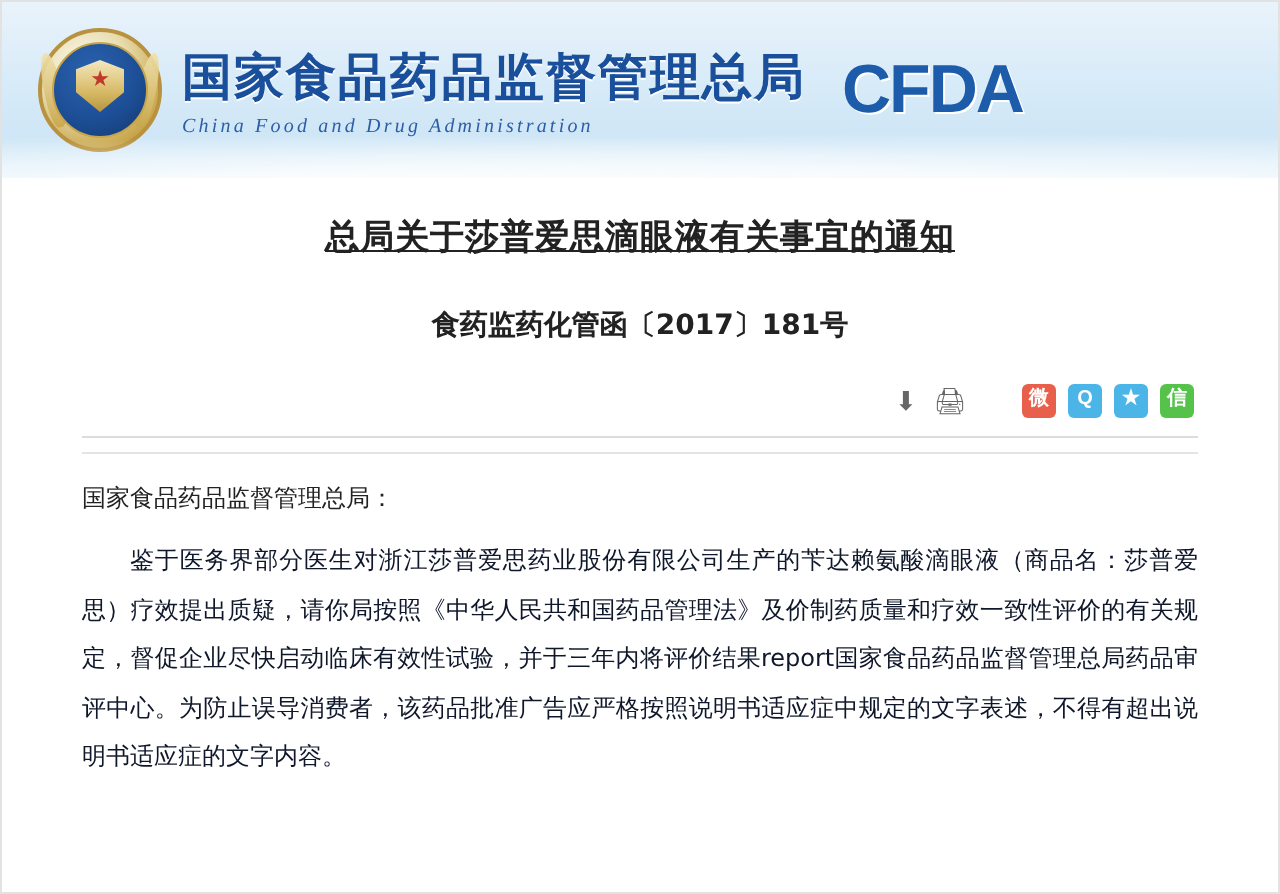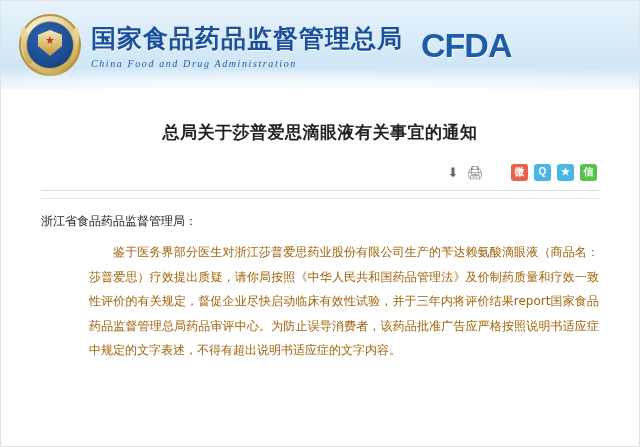--- a/index.html
+++ b/index.html
@@ -125,27 +125,28 @@
     color: #1d5bab;
     text-shadow: 1px 1px 0 #ffffff;
     white-space: nowrap;
   }
 
   
   .doc {
     padding: 0 40px;
   }
   .doc-title {
-    margin-top: 32px;
+    margin-top: 18px;
     text-align: center;
     font-family: "DejaVu Sans", "Liberation Sans", sans-serif;
     font-size: 17px;
     font-weight: bold;
     color: #222;
     letter-spacing: .5px;
+    text-decoration: underline;
   }
   .doc-number {
     margin-top: 24px;
     text-align: center;
     font-family: "DejaVu Sans", "Liberation Sans", sans-serif;
     font-size: 14px;
     font-weight: bold;
     color: #222;
   }
 
@@ -204,24 +205,23 @@
     margin-top: 14px;
     font-family: "DejaVu Sans", "Liberation Sans", sans-serif;
     font-size: 12px;
     color: #222;
   }
   .para {
     margin-top: 10px;
     font-family: "DejaVu Sans", "Liberation Sans", sans-serif;
     font-size: 12px;
     line-height: 2.05;
-    color: #a16207;
+    color: #0f172a;
     text-align: justify;
     text-indent: 2em;
-    margin-left: 48px;
   }
 </style>
 </head>
 <body>
 
 <div class="page">
 
   <div class="banner">
     <div class="banner-inner">
       <div class="emblem">
@@ -236,31 +236,32 @@
         <div class="cn-title">国家食品药品监督管理总局</div>
         <div class="en-title">China Food and Drug Administration</div>
       </div>
       <div class="cfda">CFDA</div>
     </div>
   </div>
 
   <div class="doc">
 
     <div class="doc-title">总局关于莎普爱思滴眼液有关事宜的通知</div>
+    <div class="doc-number">食药监药化管函〔2017〕181号</div>
 
     <div class="share-row">
       <span class="tool-ico">⬇</span>
       <span class="tool-ico">🖨</span>
       <span class="share-gap"></span>
       <span class="sbtn" style="background:#e8604c">微</span>
       <span class="sbtn" style="background:#4cb5e8">Q</span>
       <span class="sbtn" style="background:#4cb5e8">★</span>
       <span class="sbtn" style="background:#55c34a">信</span>
     </div>
 
     <div class="rule"></div>
     <div class="rule2"></div>
 
-    <div class="salutation">浙江省食品药品监督管理局：</div>
+    <div class="salutation">国家食品药品监督管理总局：</div>
     <div class="para">鉴于医务界部分医生对浙江莎普爱思药业股份有限公司生产的苄达赖氨酸滴眼液（商品名：莎普爱思）疗效提出质疑，请你局按照《中华人民共和国药品管理法》及价制药质量和疗效一致性评价的有关规定，督促企业尽快启动临床有效性试验，并于三年内将评价结果report国家食品药品监督管理总局药品审评中心。为防止误导消费者，该药品批准广告应严格按照说明书适应症中规定的文字表述，不得有超出说明书适应症的文字内容。</div>
 
   </div>
 </div>
 
 </body></html>

